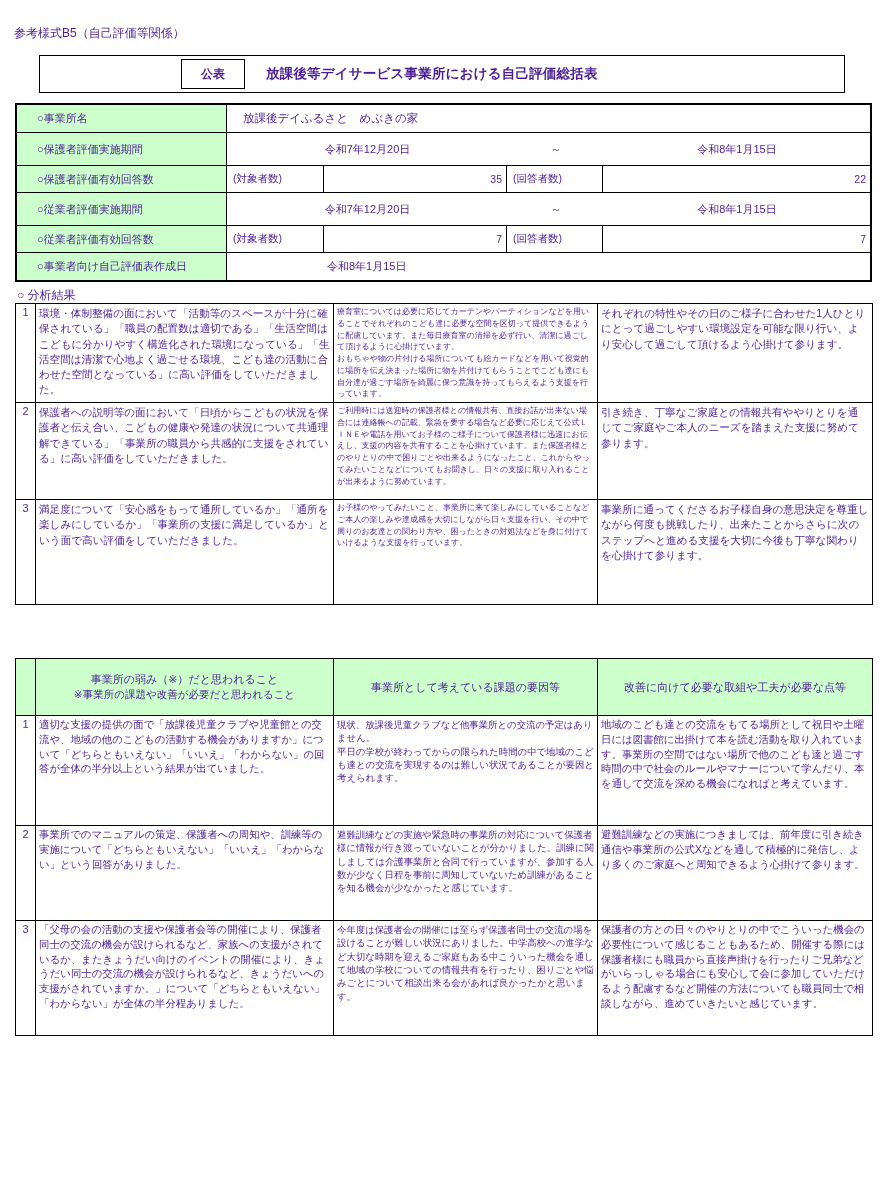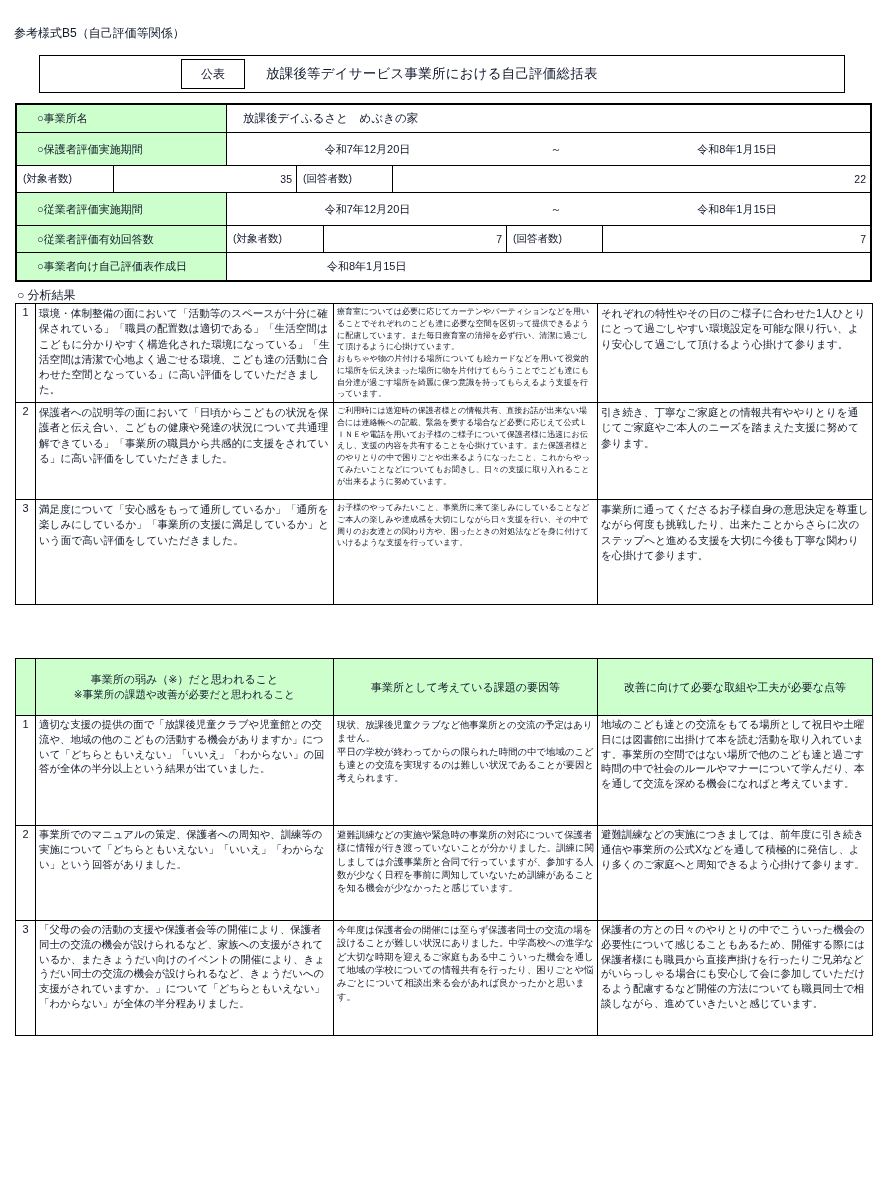--- a/index.html
+++ b/index.html
@@ -1,25 +1,25 @@
 <!DOCTYPE html>
 <html><head>
 <meta charset="utf-8">
 <style>
   html,body{margin:0;padding:0;background:#fff;}
   .page{
     position:relative;width:887px;height:1200px;background:#fff;
-    font-family:"Liberation Sans","DejaVu Sans",sans-serif;color:#0f172a;
+    font-family:"Liberation Sans","DejaVu Sans",sans-serif;color:#4c1d95;
     overflow:hidden;
   }
   
   .form-label{position:absolute;left:14px;top:25px;font-size:12px;}
   .title-box{
     position:absolute;left:39px;top:55px;width:806px;height:38px;
-    border:1px solid #000;display:flex;align-items:center;box-sizing:border-box;
+    border:1px solid #000;display:flex;align-items:center;box-sizing:border-box;font-weight:bold;
   }
   .publish-box{
     margin-left:141px;width:62px;height:28px;border:1px solid #000;
     display:flex;align-items:center;justify-content:center;font-size:12px;flex:none;
   }
   .title-text{margin-left:21px;font-size:13.5px;letter-spacing:.2px;}
 
   
   .info-table{
     position:absolute;left:15px;top:103px;width:857px;box-sizing:border-box;
@@ -87,20 +87,21 @@
     </div>
     <div class="info-row h33">
       <div class="info-label">○保護者評価実施期間</div>
       <div class="period-cell">
         <span>令和7年12月20日</span>
         <span>～</span>
         <span>令和8年1月15日</span>
       </div>
     </div>
     <div class="info-row h27">
+      <div class="info-label">○保護者評価有効回答数</div>
       <div class="counts-cell">
         <span class="cnt-lab1">(対象者数)</span>
         <span class="cnt-val1">35</span>
         <span class="cnt-lab2">(回答者数)</span>
         <span class="cnt-val2">22</span>
       </div>
     </div>
     <div class="info-row h33">
       <div class="info-label">○従業者評価実施期間</div>
       <div class="period-cell">

